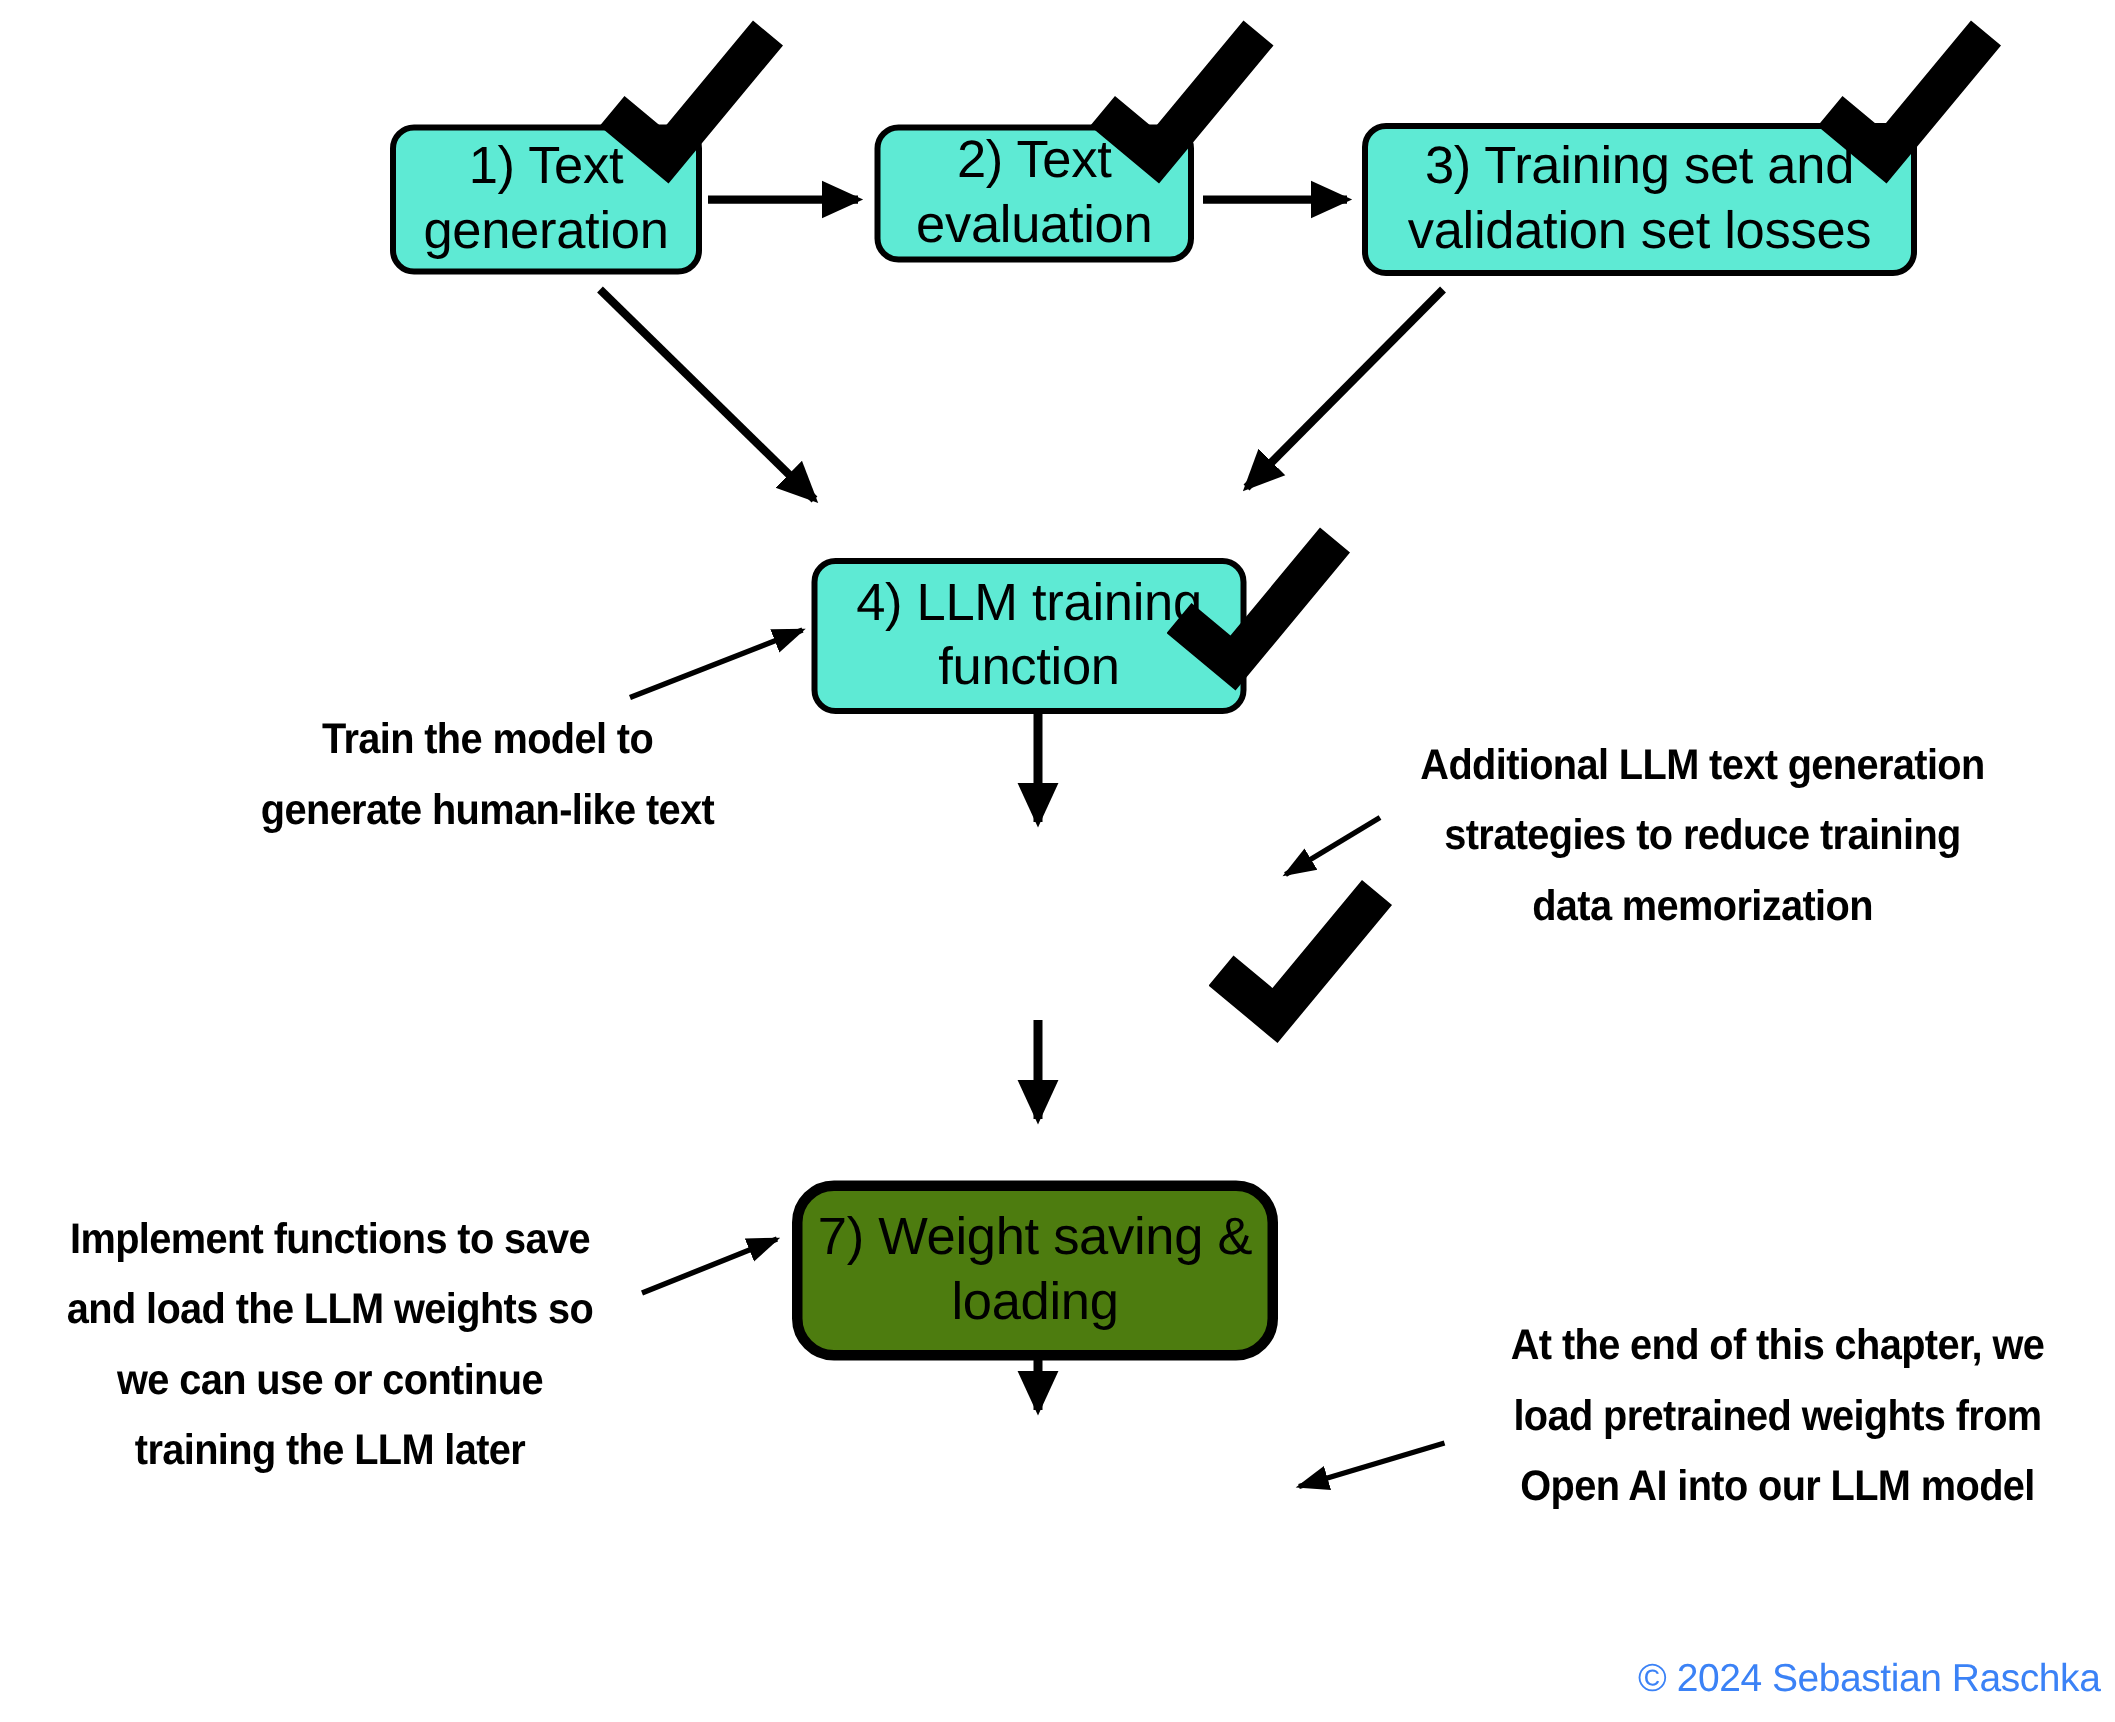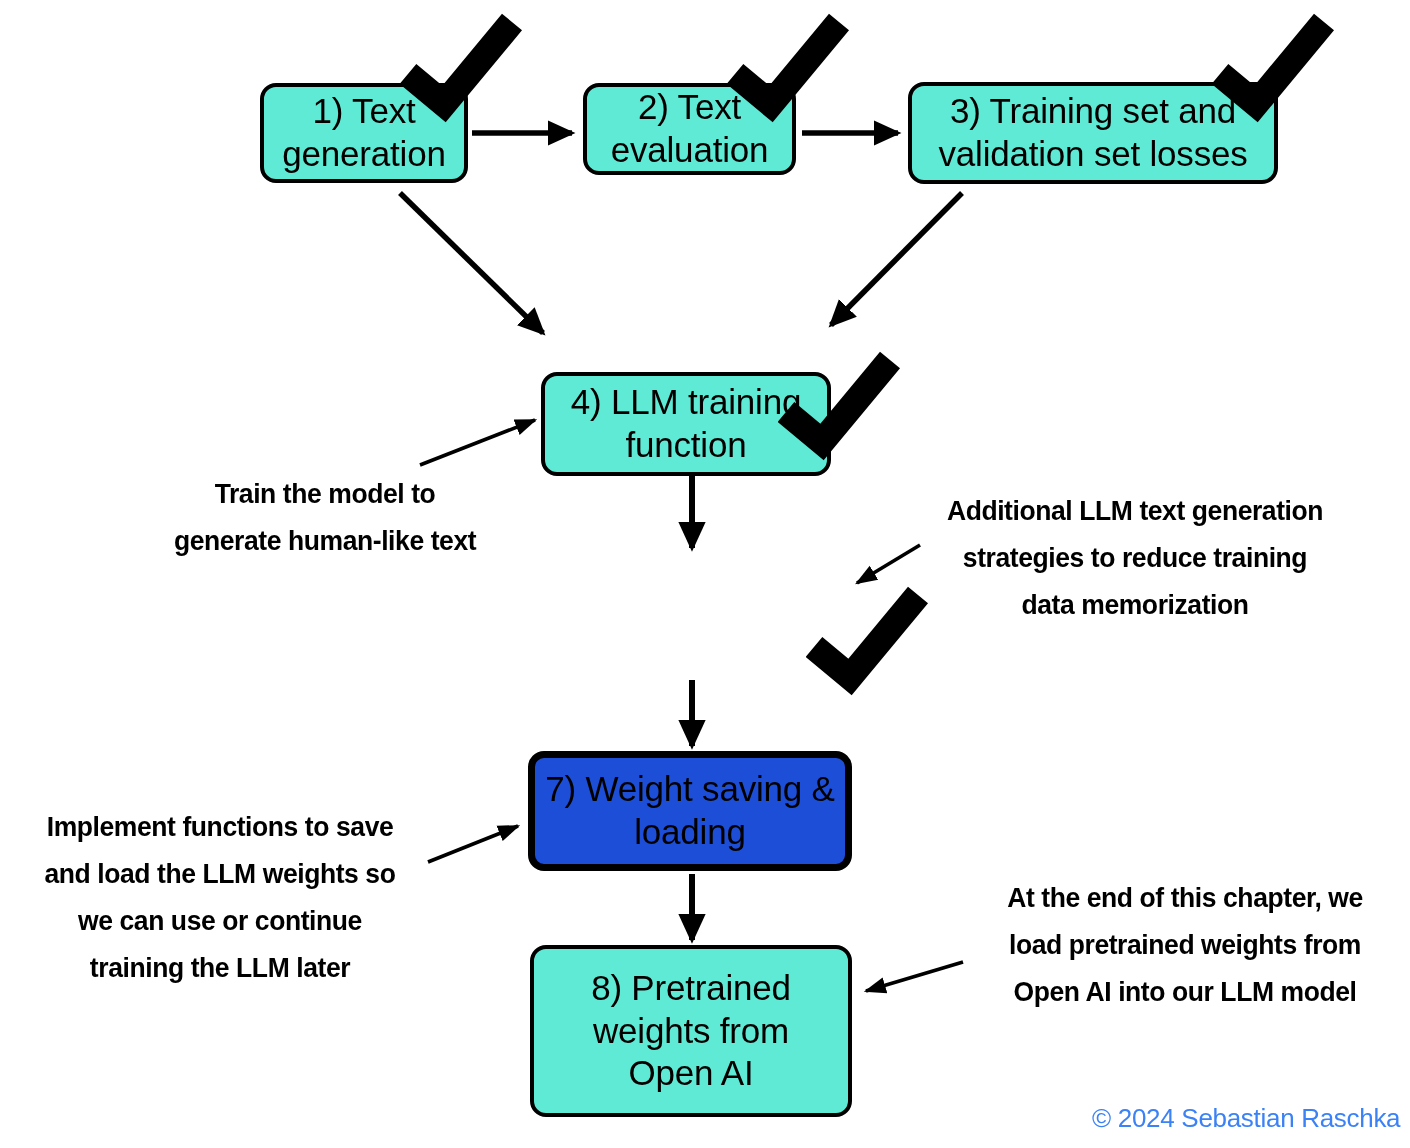--- a/index.html
+++ b/index.html
@@ -44,23 +44,24 @@
     line-height: 1.22;
     letter-spacing: -0.2px;
     z-index: 3;
   }
   .node .node-label {
     display: block;
     padding: 0 8px;
     white-space: pre-line;
   }
   .node.highlight {
-    background: #1d4ed8;
+    background: #4d7c0f;
     border-width: 7px;
-    border-radius: 16px;
+    border-radius: 28px;
+    margin-top: 36px;
   }
   .annotation {
     position: absolute;
     color: #000000;
     font-family: "Liberation Sans", sans-serif;
     font-weight: 700;
     font-size: 28.5px;
     line-height: 1.65;
     letter-spacing: -0.45px;
     text-align: center;
@@ -180,25 +181,20 @@
     <span class="node-label">4) LLM training
 function</span>
   </div>
 
 
   <div class="node highlight" style="left:528px; top:751px; width:324px; height:120px;">
     <span class="node-label">7) Weight saving &amp;
 loading</span>
   </div>
 
-  <div class="node" style="left:530px; top:945px; width:322px; height:172px;">
-    <span class="node-label">8) Pretrained
-weights from
-Open AI</span>
-  </div>
 
   <div class="annotation" style="left:140px; top:470px; width:370px;">Train the model to
 generate human-like text</div>
 
   <div class="annotation" style="left:920px; top:487px; width:430px;">Additional LLM text generation
 strategies to reduce training
 data memorization</div>
 
   <div class="annotation" style="left:20px; top:803px; width:400px;">Implement functions to save
 and load the LLM weights so

